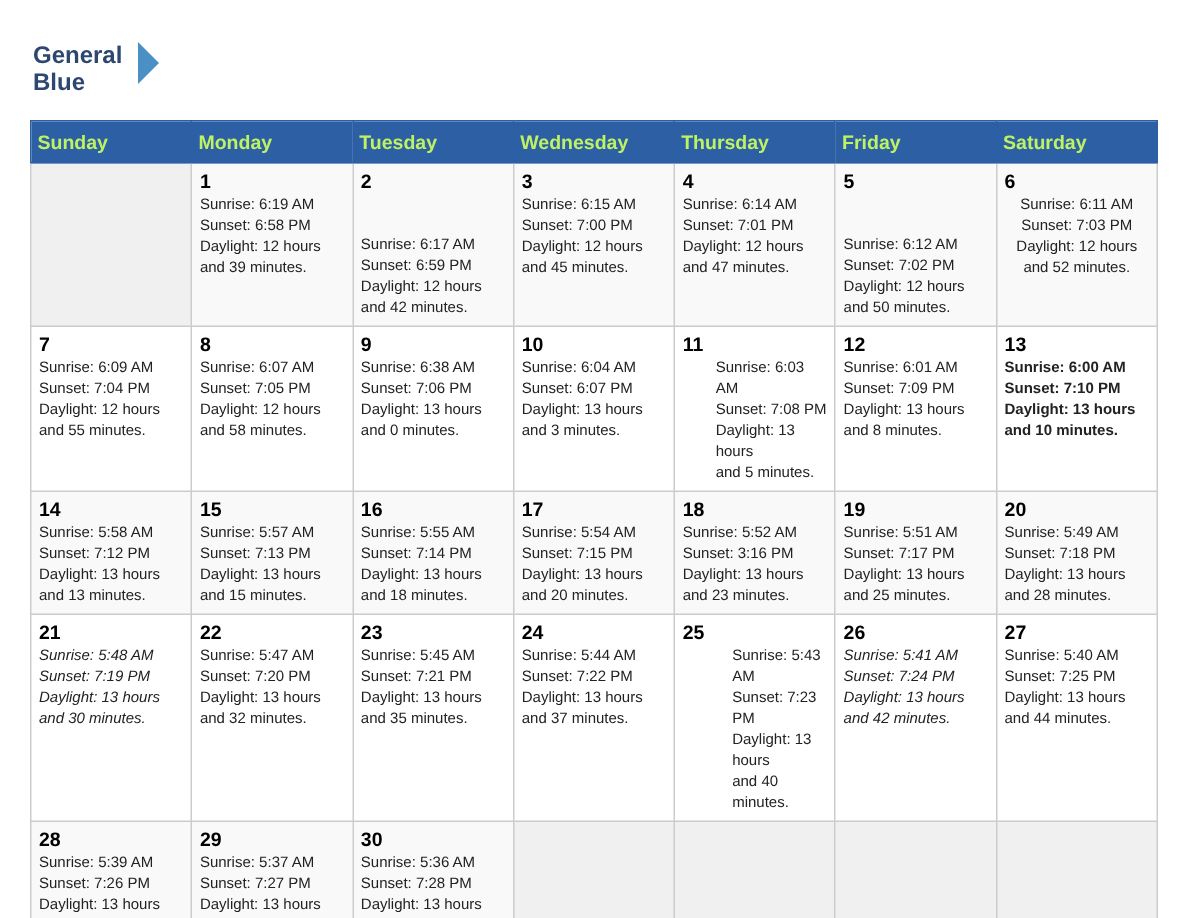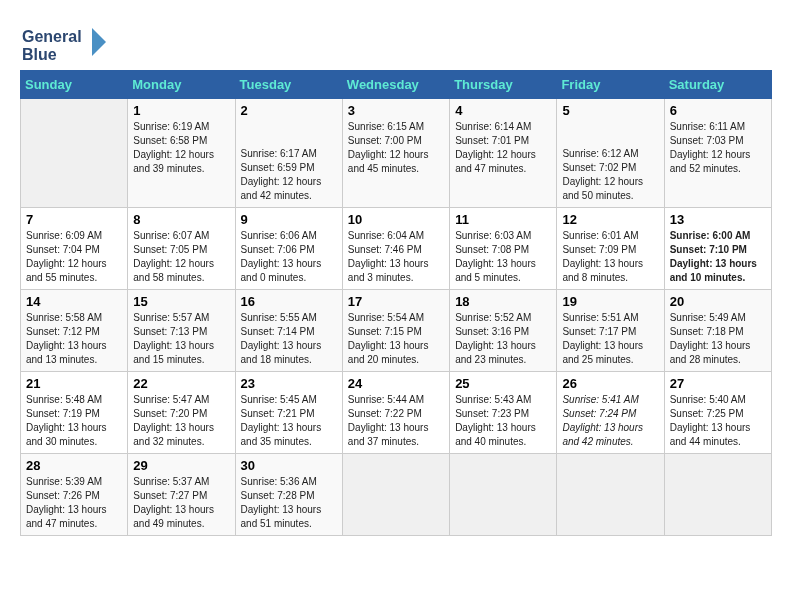--- a/index.html
+++ b/index.html
@@ -7,20 +7,21 @@
       font-family: Arial, sans-serif;
       background: #fff;
       width: 792px;
       min-height: 612px;
       padding: 20px;
     }
     .header {
       display: flex;
       justify-content: space-between;
       align-items: flex-start;
+      margin-bottom: 10px;
     }
     .logo {
       display: flex;
       align-items: center;
     }
     .title-block {
       text-align: right;
     }
     .month-title {
       font-size: 32px;
@@ -31,21 +32,21 @@
       font-size: 14px;
       color: #444;
     }
     table {
       width: 100%;
       border-collapse: collapse;
       font-size: 11px;
     }
     thead tr th {
       background: #2c5fa3;
-      color: #5eead4;
+      color: #bef264;
       padding: 6px 4px;
       text-align: left;
       font-size: 13px;
       font-weight: bold;
       border: 1px solid #2c5fa3;
     }
     tbody tr td {
       border: 1px solid #ccc;
       vertical-align: top;
       padding: 4px 5px;
@@ -140,21 +141,21 @@
           </td>
           <td>
             <span class="day-num">5</span>
             <div class="day-info" style="white-space: pre-line; margin-top: 29px;">Sunrise: 6:12 AM
 Sunset: 7:02 PM
 Daylight: 12 hours
 and 50 minutes.</div>
           </td>
           <td>
             <span class="day-num">6</span>
-            <div class="day-info" style="white-space: pre-line;">Sunrise: 6:11 AM
+            <div class="day-info" style="white-space: pre-line; text-align: center;">Sunrise: 6:11 AM
 Sunset: 7:03 PM
 Daylight: 12 hours
 and 52 minutes.</div>
           </td>
         </tr>
         <tr>
           <td>
             <span class="day-num">7</span>
             <div class="day-info" style="white-space: pre-line;">Sunrise: 6:09 AM
 Sunset: 7:04 PM
@@ -163,35 +164,35 @@
           </td>
           <td>
             <span class="day-num">8</span>
             <div class="day-info" style="white-space: pre-line;">Sunrise: 6:07 AM
 Sunset: 7:05 PM
 Daylight: 12 hours
 and 58 minutes.</div>
           </td>
           <td>
             <span class="day-num">9</span>
-            <div class="day-info" style="white-space: pre-line;">Sunrise: 6:06 AM
+            <div class="day-info" style="white-space: pre-line;">Sunrise: 6:38 AM
 Sunset: 7:06 PM
 Daylight: 13 hours
 and 0 minutes.</div>
           </td>
           <td>
             <span class="day-num">10</span>
             <div class="day-info" style="white-space: pre-line;">Sunrise: 6:04 AM
-Sunset: 7:46 PM
+Sunset: 6:07 PM
 Daylight: 13 hours
 and 3 minutes.</div>
           </td>
           <td>
             <span class="day-num">11</span>
-            <div class="day-info" style="white-space: pre-line;">Sunrise: 6:03 AM
+            <div class="day-info" style="white-space: pre-line; margin-left: 22px;">Sunrise: 6:03 AM
 Sunset: 7:08 PM
 Daylight: 13 hours
 and 5 minutes.</div>
           </td>
           <td>
             <span class="day-num">12</span>
             <div class="day-info" style="white-space: pre-line;">Sunrise: 6:01 AM
 Sunset: 7:09 PM
 Daylight: 13 hours
 and 8 minutes.</div>
@@ -251,21 +252,21 @@
             <span class="day-num">20</span>
             <div class="day-info" style="white-space: pre-line;">Sunrise: 5:49 AM
 Sunset: 7:18 PM
 Daylight: 13 hours
 and 28 minutes.</div>
           </td>
         </tr>
         <tr>
           <td>
             <span class="day-num">21</span>
-            <div class="day-info" style="white-space: pre-line;">Sunrise: 5:48 AM
+            <div class="day-info" style="white-space: pre-line; font-style: italic;">Sunrise: 5:48 AM
 Sunset: 7:19 PM
 Daylight: 13 hours
 and 30 minutes.</div>
           </td>
           <td>
             <span class="day-num">22</span>
             <div class="day-info" style="white-space: pre-line;">Sunrise: 5:47 AM
 Sunset: 7:20 PM
 Daylight: 13 hours
 and 32 minutes.</div>
@@ -279,21 +280,21 @@
           </td>
           <td>
             <span class="day-num">24</span>
             <div class="day-info" style="white-space: pre-line;">Sunrise: 5:44 AM
 Sunset: 7:22 PM
 Daylight: 13 hours
 and 37 minutes.</div>
           </td>
           <td>
             <span class="day-num">25</span>
-            <div class="day-info" style="white-space: pre-line;">Sunrise: 5:43 AM
+            <div class="day-info" style="white-space: pre-line; margin-left: 33px;">Sunrise: 5:43 AM
 Sunset: 7:23 PM
 Daylight: 13 hours
 and 40 minutes.</div>
           </td>
           <td>
             <span class="day-num">26</span>
             <div class="day-info" style="white-space: pre-line; font-style: italic;">Sunrise: 5:41 AM
 Sunset: 7:24 PM
 Daylight: 13 hours
 and 42 minutes.</div>

